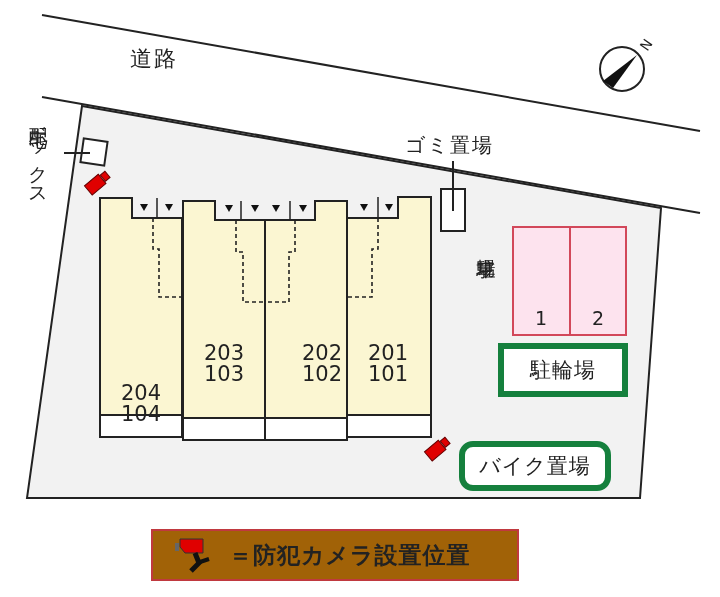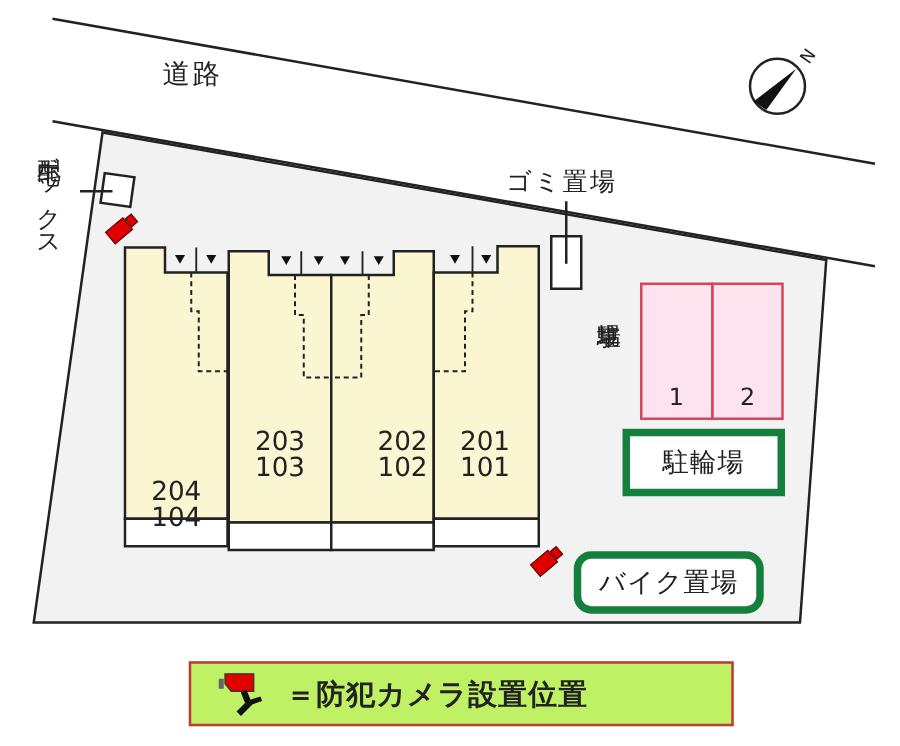--- a/index.html
+++ b/index.html
@@ -8,21 +8,21 @@
   svg { position:absolute; left:0; top:0; }
   .lbl { position:absolute; color:#222; white-space:nowrap; }
   .road-label { left:130px; top:44px; font-size:22px; letter-spacing:2px; }
   .vert { writing-mode: vertical-rl; text-orientation: upright; font-size:19px; line-height:22px; }
   .delivery-label { left:28px; top:114px; letter-spacing:-1px; }
   .parking-label { left:476px; top:244px; font-size:19px; }
   .garbage-label { left:405px; top:132px; font-size:20px; letter-spacing:2px; }
   .unit-num { position:absolute; font-size:21px; line-height:21px; text-align:center; color:#222; width:82px; }
   .space-num { position:absolute; font-size:19px; color:#222; width:56px; text-align:center; }
   .boxlbl { position:absolute; border:6px solid #15803d; background:#fff; display:flex; align-items:center; justify-content:center; font-size:21px; color:#222; box-sizing:border-box; letter-spacing:1px; }
-  .legend { position:absolute; left:151px; top:529px; width:436px; height:52px; border:2px solid #c0393f; box-sizing:border-box; background:#bef264; display:flex; align-items:center; }
+  .legend { position:absolute; left:151px; top:529px; width:368px; height:52px; border:2px solid #c0393f; box-sizing:border-box; background:#a16207; display:flex; align-items:center; }
   .legend-text { font-size:23px; font-weight:bold; color:#222; margin-left:10px; letter-spacing:1px; }
 </style>
 </head>
 <body>
 
 <svg width="720" height="597" viewBox="0 0 720 597">
 
   <line x1="42" y1="15" x2="700" y2="131" stroke="#222" stroke-width="2"></line>
   <line x1="42" y1="97" x2="700" y2="213" stroke="#222" stroke-width="2"></line>
 

